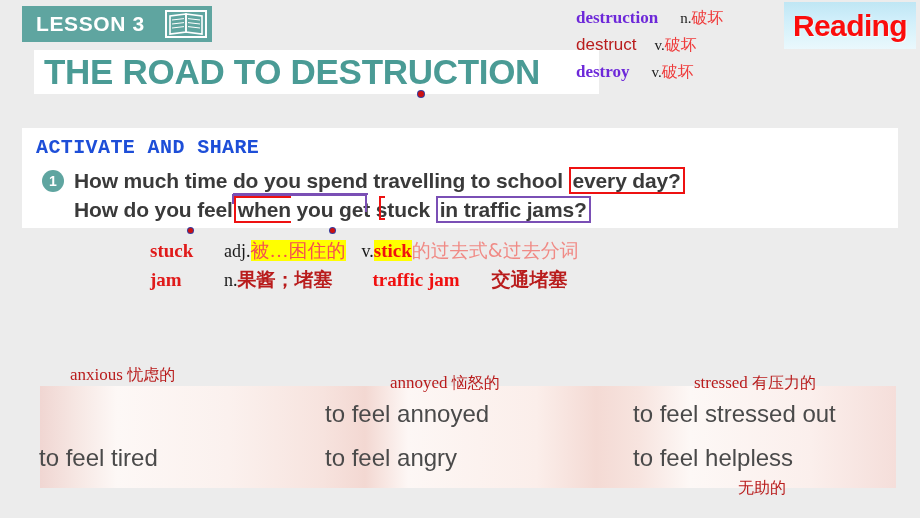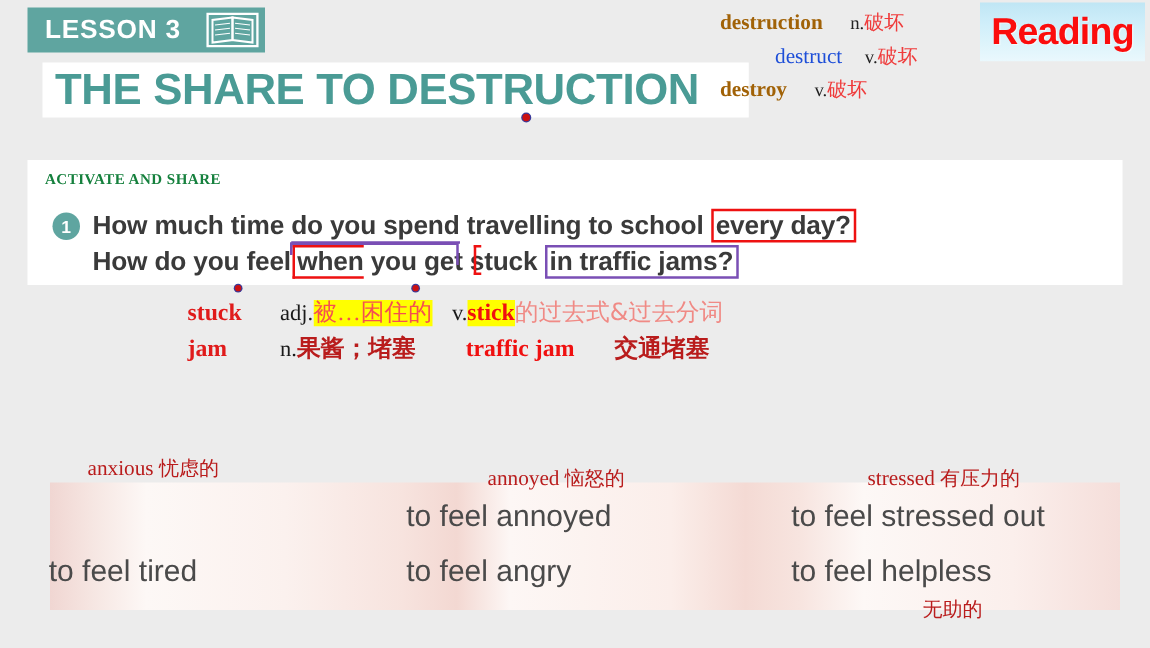--- a/index.html
+++ b/index.html
@@ -57,22 +57,22 @@
 
   
   .vocab-top{
     position:absolute;left:576px;top:4px;
     font-family:"Liberation Serif", serif;
     font-size:17px;
     line-height:27px;
     white-space:nowrap;
   }
   .vocab-top .row{height:27px;}
-  .vw-bold{color:#a16207;font-weight:700;font-family:"Liberation Serif", serif;}
-  .vw-plain{color:#1d4ed8;font-weight:400;font-family:Liberation Serif, serif;margin-left:44px;}
+  .vw-bold{color:#6d28d9;font-weight:700;font-family:"Liberation Serif", serif;}
+  .vw-plain{color:#b91c1c;font-weight:400;font-family:Liberation Sans, sans-serif;}
   .vw-pos{color:#222222;font-size:15px;font-family:"Liberation Serif", serif;}
   .vw-cn{color:#ef3b3b;font-size:16px;font-family:"DejaVu Sans", sans-serif;}
   .sp-a{display:inline-block;width:22px;}
   .sp-b{display:inline-block;width:18px;}
 
   .reading-badge{
     position:absolute;left:784px;top:2px;
     width:132px;height:47px;
     background:linear-gradient(180deg,#bfe6f4 0%,#cfeefa 35%,#ddf4fb 70%,#eaf8fd 100%);
     display:flex;align-items:center;justify-content:center;
@@ -87,25 +87,25 @@
   }
 
   
   .panel{
     position:absolute;left:22px;top:128px;
     width:876px;height:100px;
     background:#ffffff;
   }
   .activate-head{
     position:absolute;left:36px;top:136px;
-    color:#15803d;
-    font-size:12px;
+    color:#1d4ed8;
+    font-size:20px;
     font-weight:700;
     letter-spacing:.4px;
-    font-family:Liberation Serif, serif;
+    font-family:Liberation Mono, monospace;
   }
   .q-circle{
     position:absolute;left:42px;top:170px;
     width:22px;height:22px;border-radius:50%;
     background:#5fa5a0;
     color:#ffffff;
     font-size:14px;font-weight:700;
     display:flex;align-items:center;justify-content:center;
     font-family:"Liberation Sans", sans-serif;
   }
@@ -219,21 +219,21 @@
         <line x1="7" y1="14" x2="19" y2="12.6" stroke="#ffffff" stroke-width="1"></line>
         <line x1="7" y1="18" x2="19" y2="16.6" stroke="#ffffff" stroke-width="1"></line>
         <line x1="23" y1="8.6" x2="35" y2="10" stroke="#ffffff" stroke-width="1"></line>
         <line x1="23" y1="12.6" x2="35" y2="14" stroke="#ffffff" stroke-width="1"></line>
         <line x1="23" y1="16.6" x2="35" y2="18" stroke="#ffffff" stroke-width="1"></line>
       </svg>
     </span>
   </div>
 
   <div class="title-strip"></div>
-  <div class="main-title">THE SHARE TO DESTRUCTION</div>
+  <div class="main-title">THE ROAD TO DESTRUCTION</div>
   <div class="title-dot"></div>
 
   <div class="vocab-top">
     <div class="row">
       <span class="vw-bold">destruction</span><span class="sp-a"></span><span class="vw-pos">n.</span><span class="vw-cn">破坏</span>
     </div>
     <div class="row">
       <span class="vw-plain">destruct</span><span class="sp-b"></span><span class="vw-pos">v.</span><span class="vw-cn">破坏</span>
     </div>
     <div class="row">

